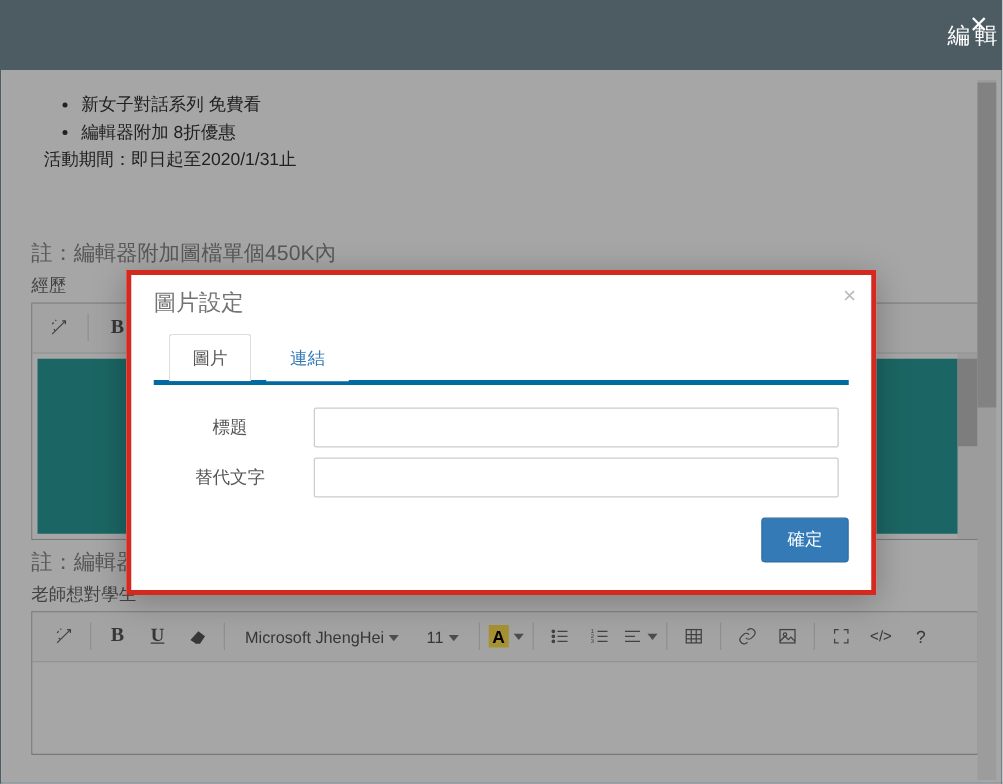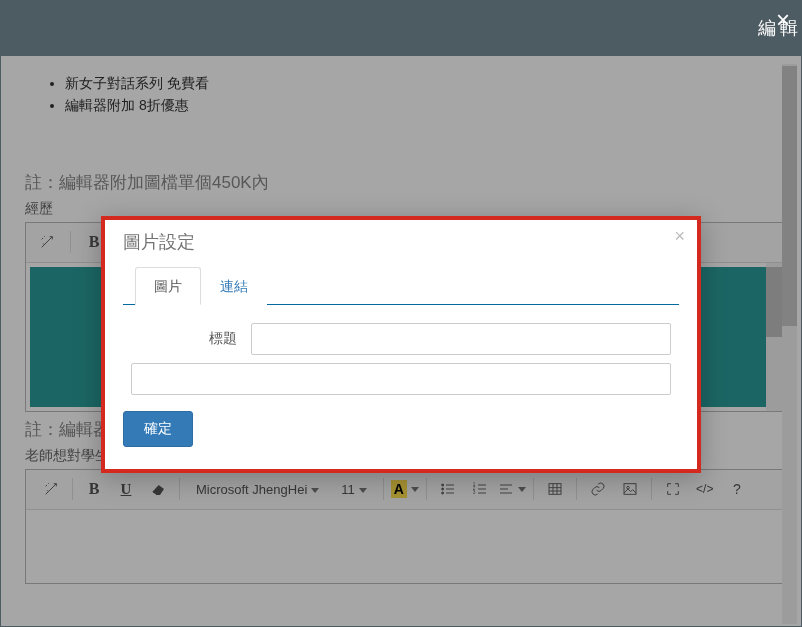--- a/index.html
+++ b/index.html
@@ -43,46 +43,47 @@
   .tb-txt{padding:0 10px;color:#555;font-size:13px}
   .yellowA{color:#000;font-weight:bold;display:inline-block;padding:1px 3px}
   .yellowA-bg{background:#ffe14d}
   svg.ico{width:16px;height:16px;stroke:#666;fill:none;stroke-width:1.5}
 
   
   .popup{width:600px;background:#fff;border:4px solid #d4291f;box-shadow:0 5px 25px rgba(0,0,0,.25);position:relative}
   .popup-inner{padding:10px 18px 22px 18px}
   .popup-title{font-size:18px;color:#737373;margin-bottom:12px}
   .popup-x{position:absolute;right:12px;top:6px;color:#bbb;font-size:18px;cursor:pointer}
-  .tabs{border-bottom:1px solid #0369a1;display:flex;gap:0;padding-left:12px}
+  .tabs{border-bottom:4px solid #0369a1;display:flex;gap:12px;padding-left:12px}
   .tab{padding:10px 18px 8px 18px;font-size:14px;color:#337ab7;cursor:pointer;border:1px solid transparent;border-bottom:none;position:relative;top:1px;background:#fff}
   .tab.active{color:#555;border-color:#ddd;border-bottom:1px solid #fff;border-radius:3px 3px 0 0}
   .form{padding:18px 8px 0 8px}
   .form-row{display:flex;align-items:center;margin-bottom:8px}
-  .form-label{width:120px;text-align:right;padding-right:14px;color:#555;font-size:14px}
+  .form-label{width:120px;text-align:center;padding-right:14px;color:#555;font-size:14px}
   .form-input{flex:1;height:32px;border:1px solid #ccc;border-radius:2px;padding:0 8px;font-size:14px}
-  .popup-actions{display:flex;justify-content:flex-start;margin-top:16px}
+  .popup-actions{display:flex;justify-content:flex-end;margin-top:16px}
   .btn-primary{background:#337ab7;color:#fff;border:1px solid #2e6da4;border-radius:3px;padding:8px 20px;font-size:14px;cursor:pointer}
   .caret{display:inline-block;width:0;height:0;border-left:4px solid transparent;border-right:4px solid transparent;border-top:5px solid #777;margin-left:4px;vertical-align:middle}
 </style>
 </head>
 <body>
 
 <div class="outer-modal">
   <div class="outer-header">
     <span class="title">編輯</span>
     <span class="close">×</span>
   </div>
   <div class="outer-body">
 
     <div class="bg-content">
       <ul>
         <li>新女子對話系列 免費看</li>
         <li>編輯器附加 8折優惠</li>
       </ul>
+      <div class="period">活動期間：即日起至2020/1/31止</div>
       <div style="height:48px"></div>
       <div class="bullet-note">註：編輯器附加圖檔單個450K內</div>
       <div class="section-label">經歷</div>
 
       <div class="editor1">
         <div class="editor1-toolbar">
           <div class="tb-btn">
               <svg class="ico" viewBox="0 0 24 24">
                 <path d="M4 20 L20 4 M16 4h4v4 M4 8l2-2 M8 4l1-1 M6 14l2 2"></path>
               </svg>
@@ -193,20 +194,21 @@
           <div class="tabs">
             <div class="tab active">圖片</div>
             <div class="tab">連結</div>
           </div>
           <div class="form">
             <div class="form-row">
               <div class="form-label">標題</div>
               <input class="form-input" value="" style="">
             </div>
             <div class="form-row">
+              <div class="form-label">替代文字</div>
               <input class="form-input" value="" style="">
             </div>
           </div>
           <div class="popup-actions">
             <button class="btn-primary">確定</button>
           </div>
         </div>
       </div>
     </div>
 

